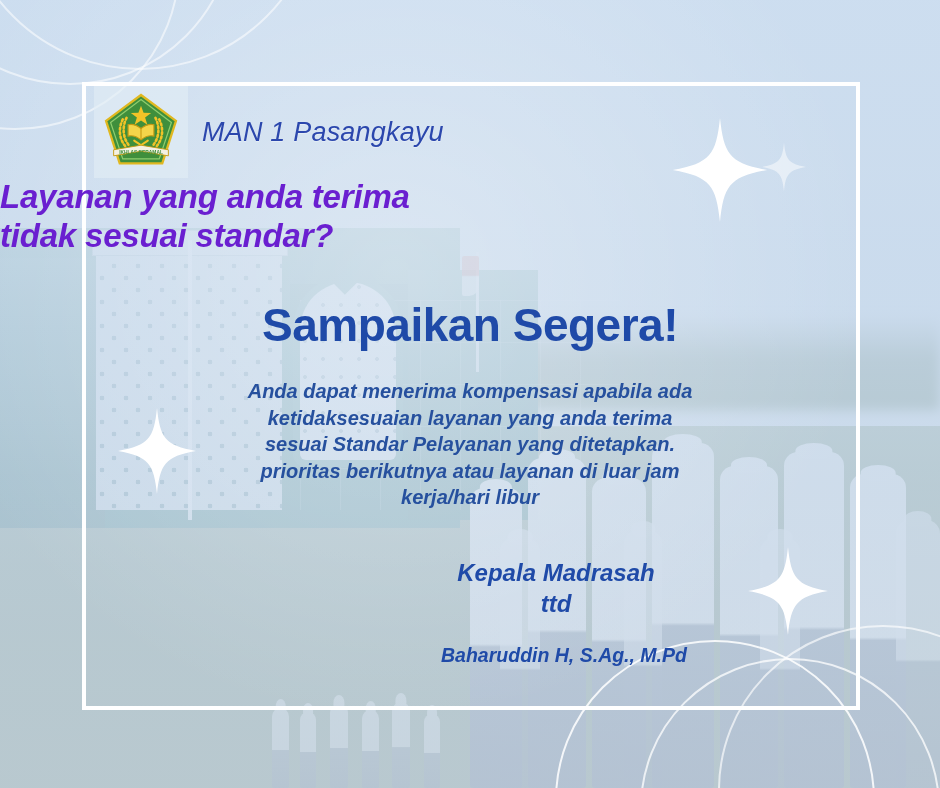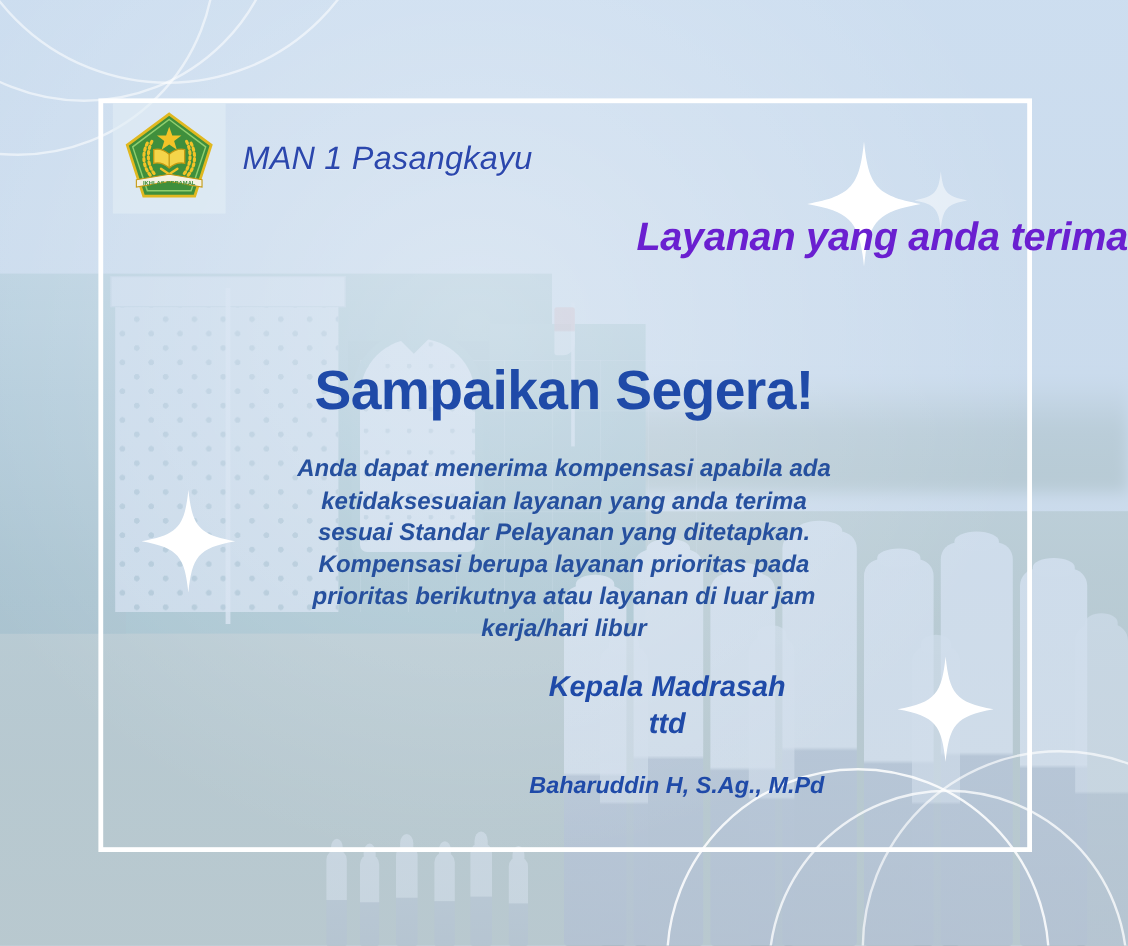--- a/index.html
+++ b/index.html
@@ -167,21 +167,21 @@
   }
   .org-name {
     font-size:27px; font-weight:normal; font-style:italic;
     color:#2b47ad; letter-spacing:.2px;
     text-shadow:0 1px 1px rgba(255,255,255,.4);
     white-space:nowrap;
   }
 
   .headline-q {
     position:absolute; left:0; right:0; top:178px;
-    text-align:right;
+    text-align:left;
     font-size:33px; font-weight:bold; font-style:italic;
     line-height:1.18;
     color:#6a1fd0;
     letter-spacing:-.2px;
   }
   .headline-q .l2 { display:block; }
 
   .headline-main {
     position:absolute; left:0; right:0; top:298px;
     text-align:center;
@@ -319,29 +319,29 @@
             <path d="M14 76 L50 70 L86 76 L86 84 L50 78 L14 84 Z" fill="#f4f1e2" stroke="#c59a12" stroke-width="1.2"></path>
             <text x="50" y="81.5" font-size="6.4" font-family="'Liberation Sans',sans-serif" font-weight="bold" fill="#3f8f3c" text-anchor="middle">IKHLAS BERAMAL</text>
           </svg>
         </span>
       </div>
       <div class="org-name">MAN 1 Pasangkayu</div>
     </div>
 
     <div class="headline-q">
       <span class="l1">Layanan yang anda terima</span>
+      <span class="l2">tidak sesuai standar?</span>
     </div>
 
     <div class="headline-main">Sampaikan Segera!</div>
 
     <div class="body-text">
       <span>Anda dapat menerima kompensasi apabila ada</span>
       <span>ketidaksesuaian layanan yang anda terima</span>
       <span>sesuai Standar Pelayanan yang ditetapkan.</span>
-      <span>Kompensasi berupa  layanan prioritas pada</span>
       <span>prioritas berikutnya atau layanan di luar jam</span>
       <span>kerja/hari libur</span>
     </div>
 
     <div class="sign-title">
       <span>Kepala Madrasah</span>
       <span>ttd</span>
     </div>
 
     <div class="sign-name">Baharuddin H, S.Ag., M.Pd</div>

